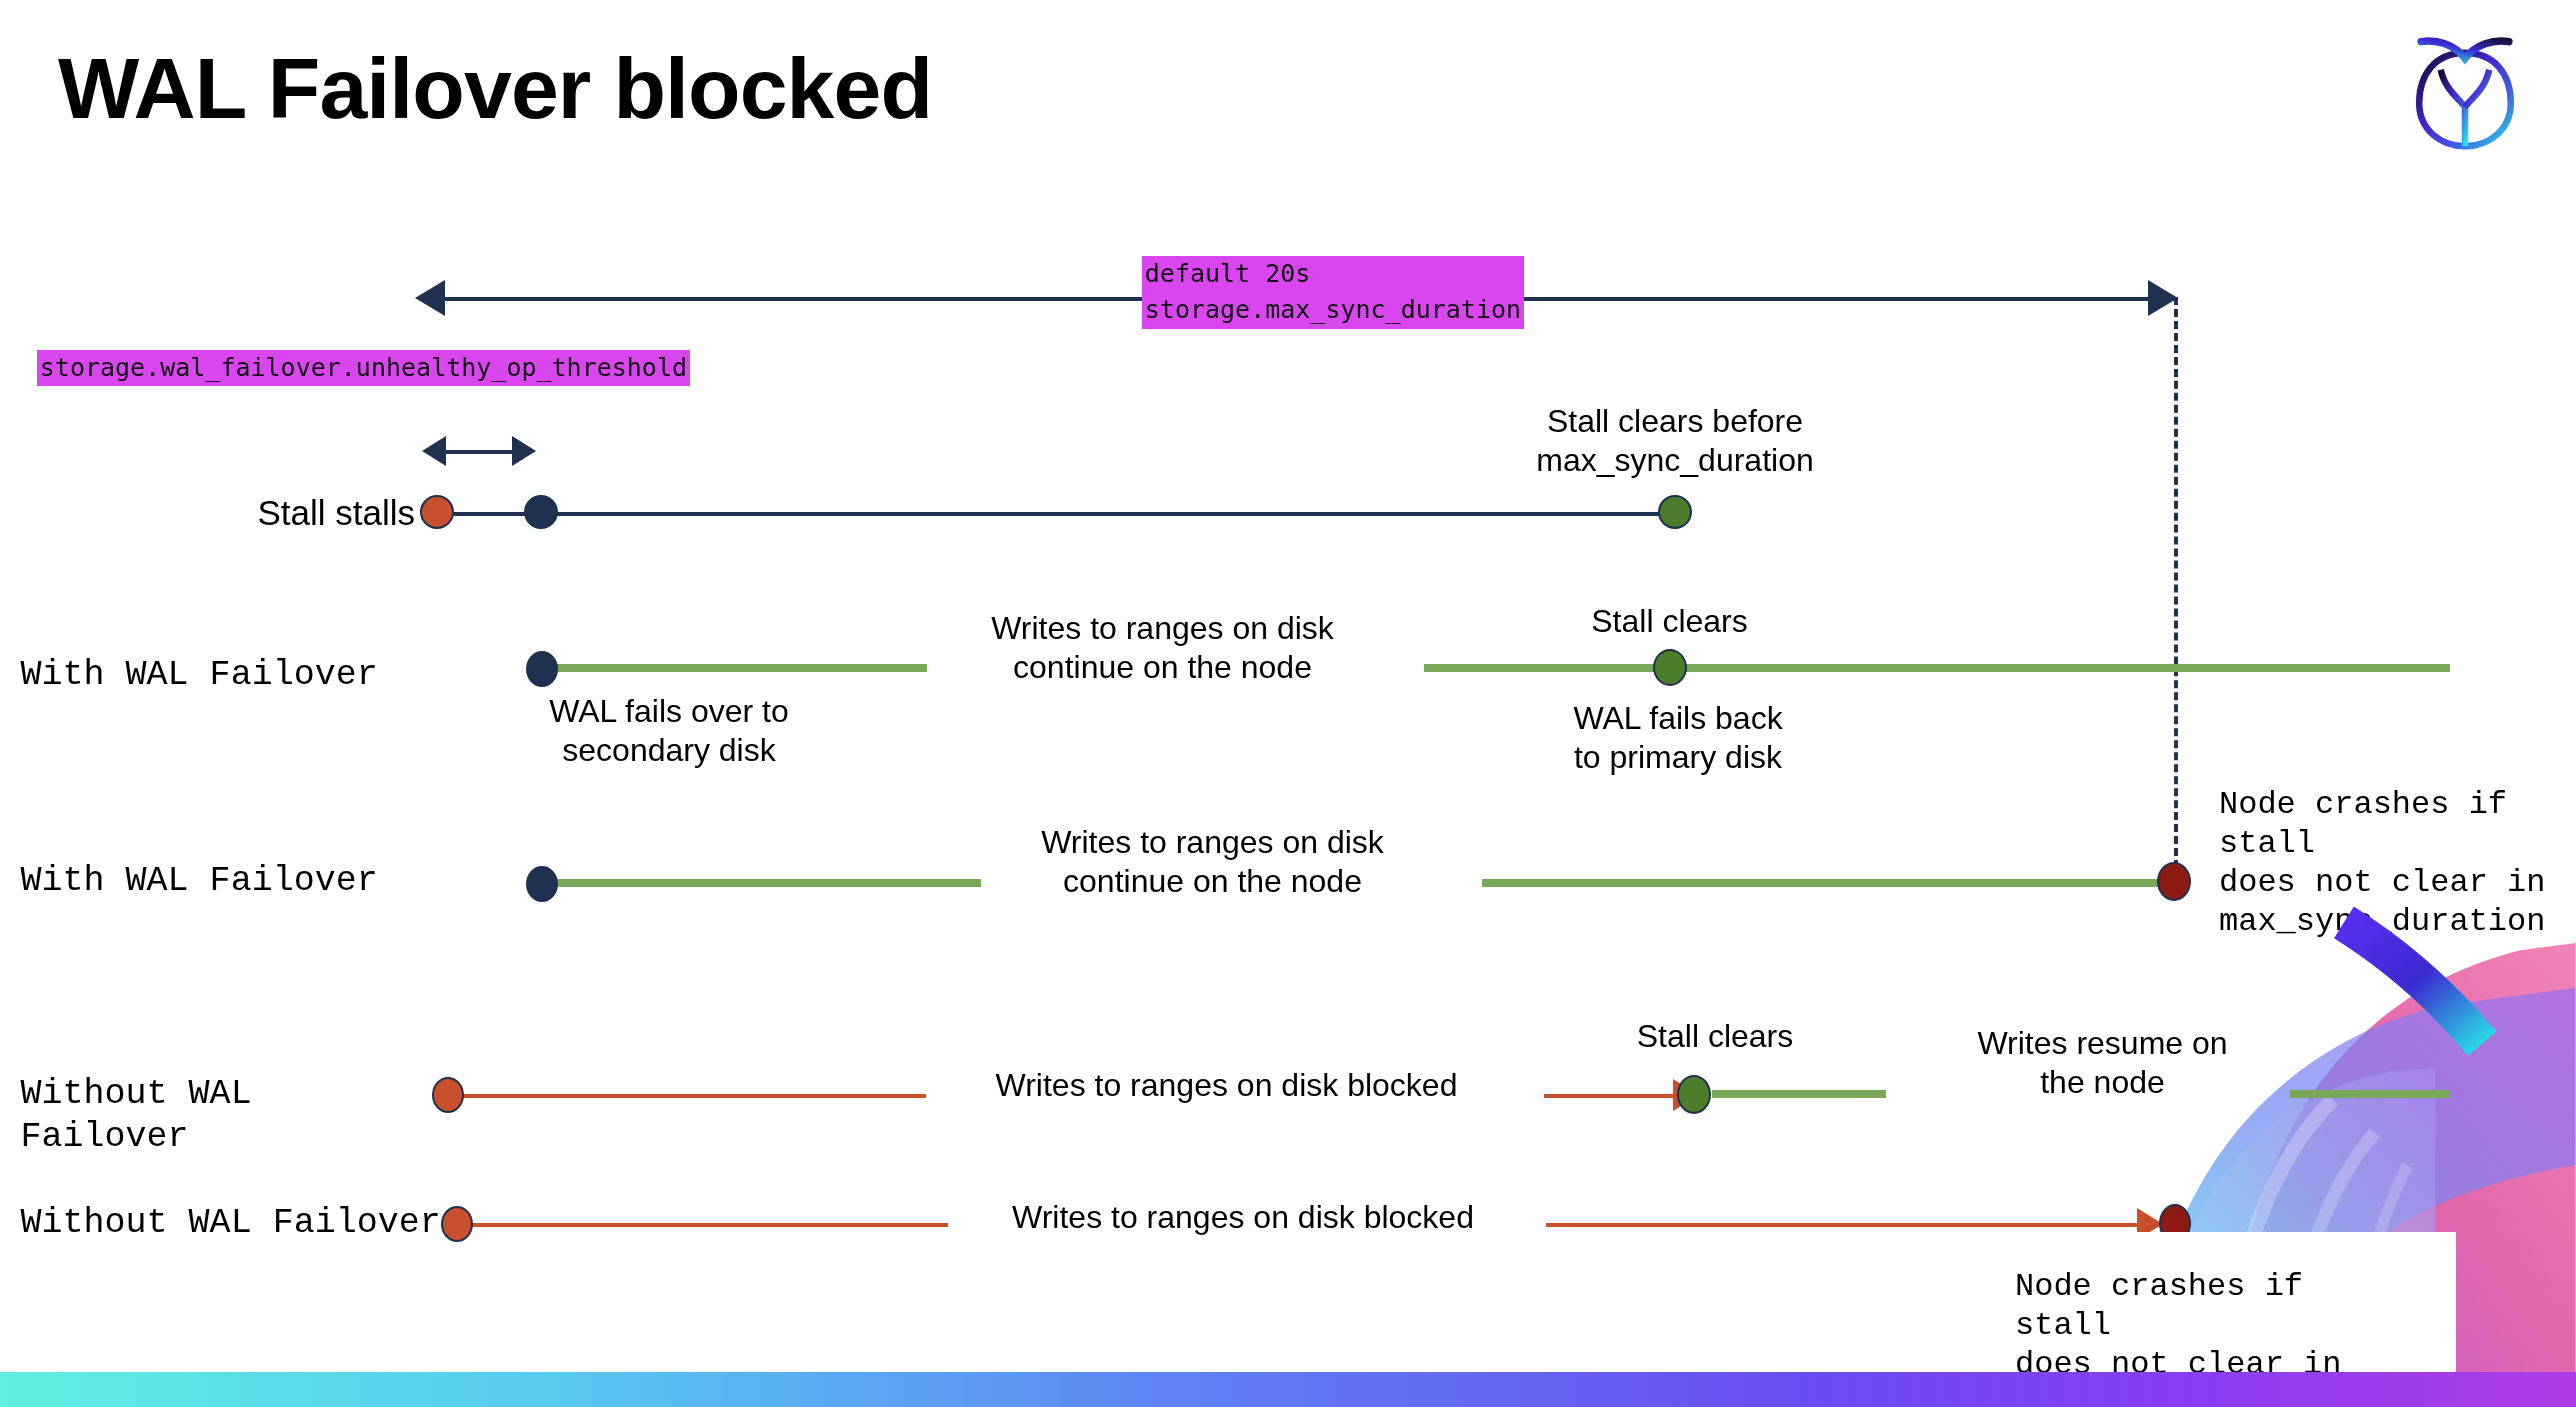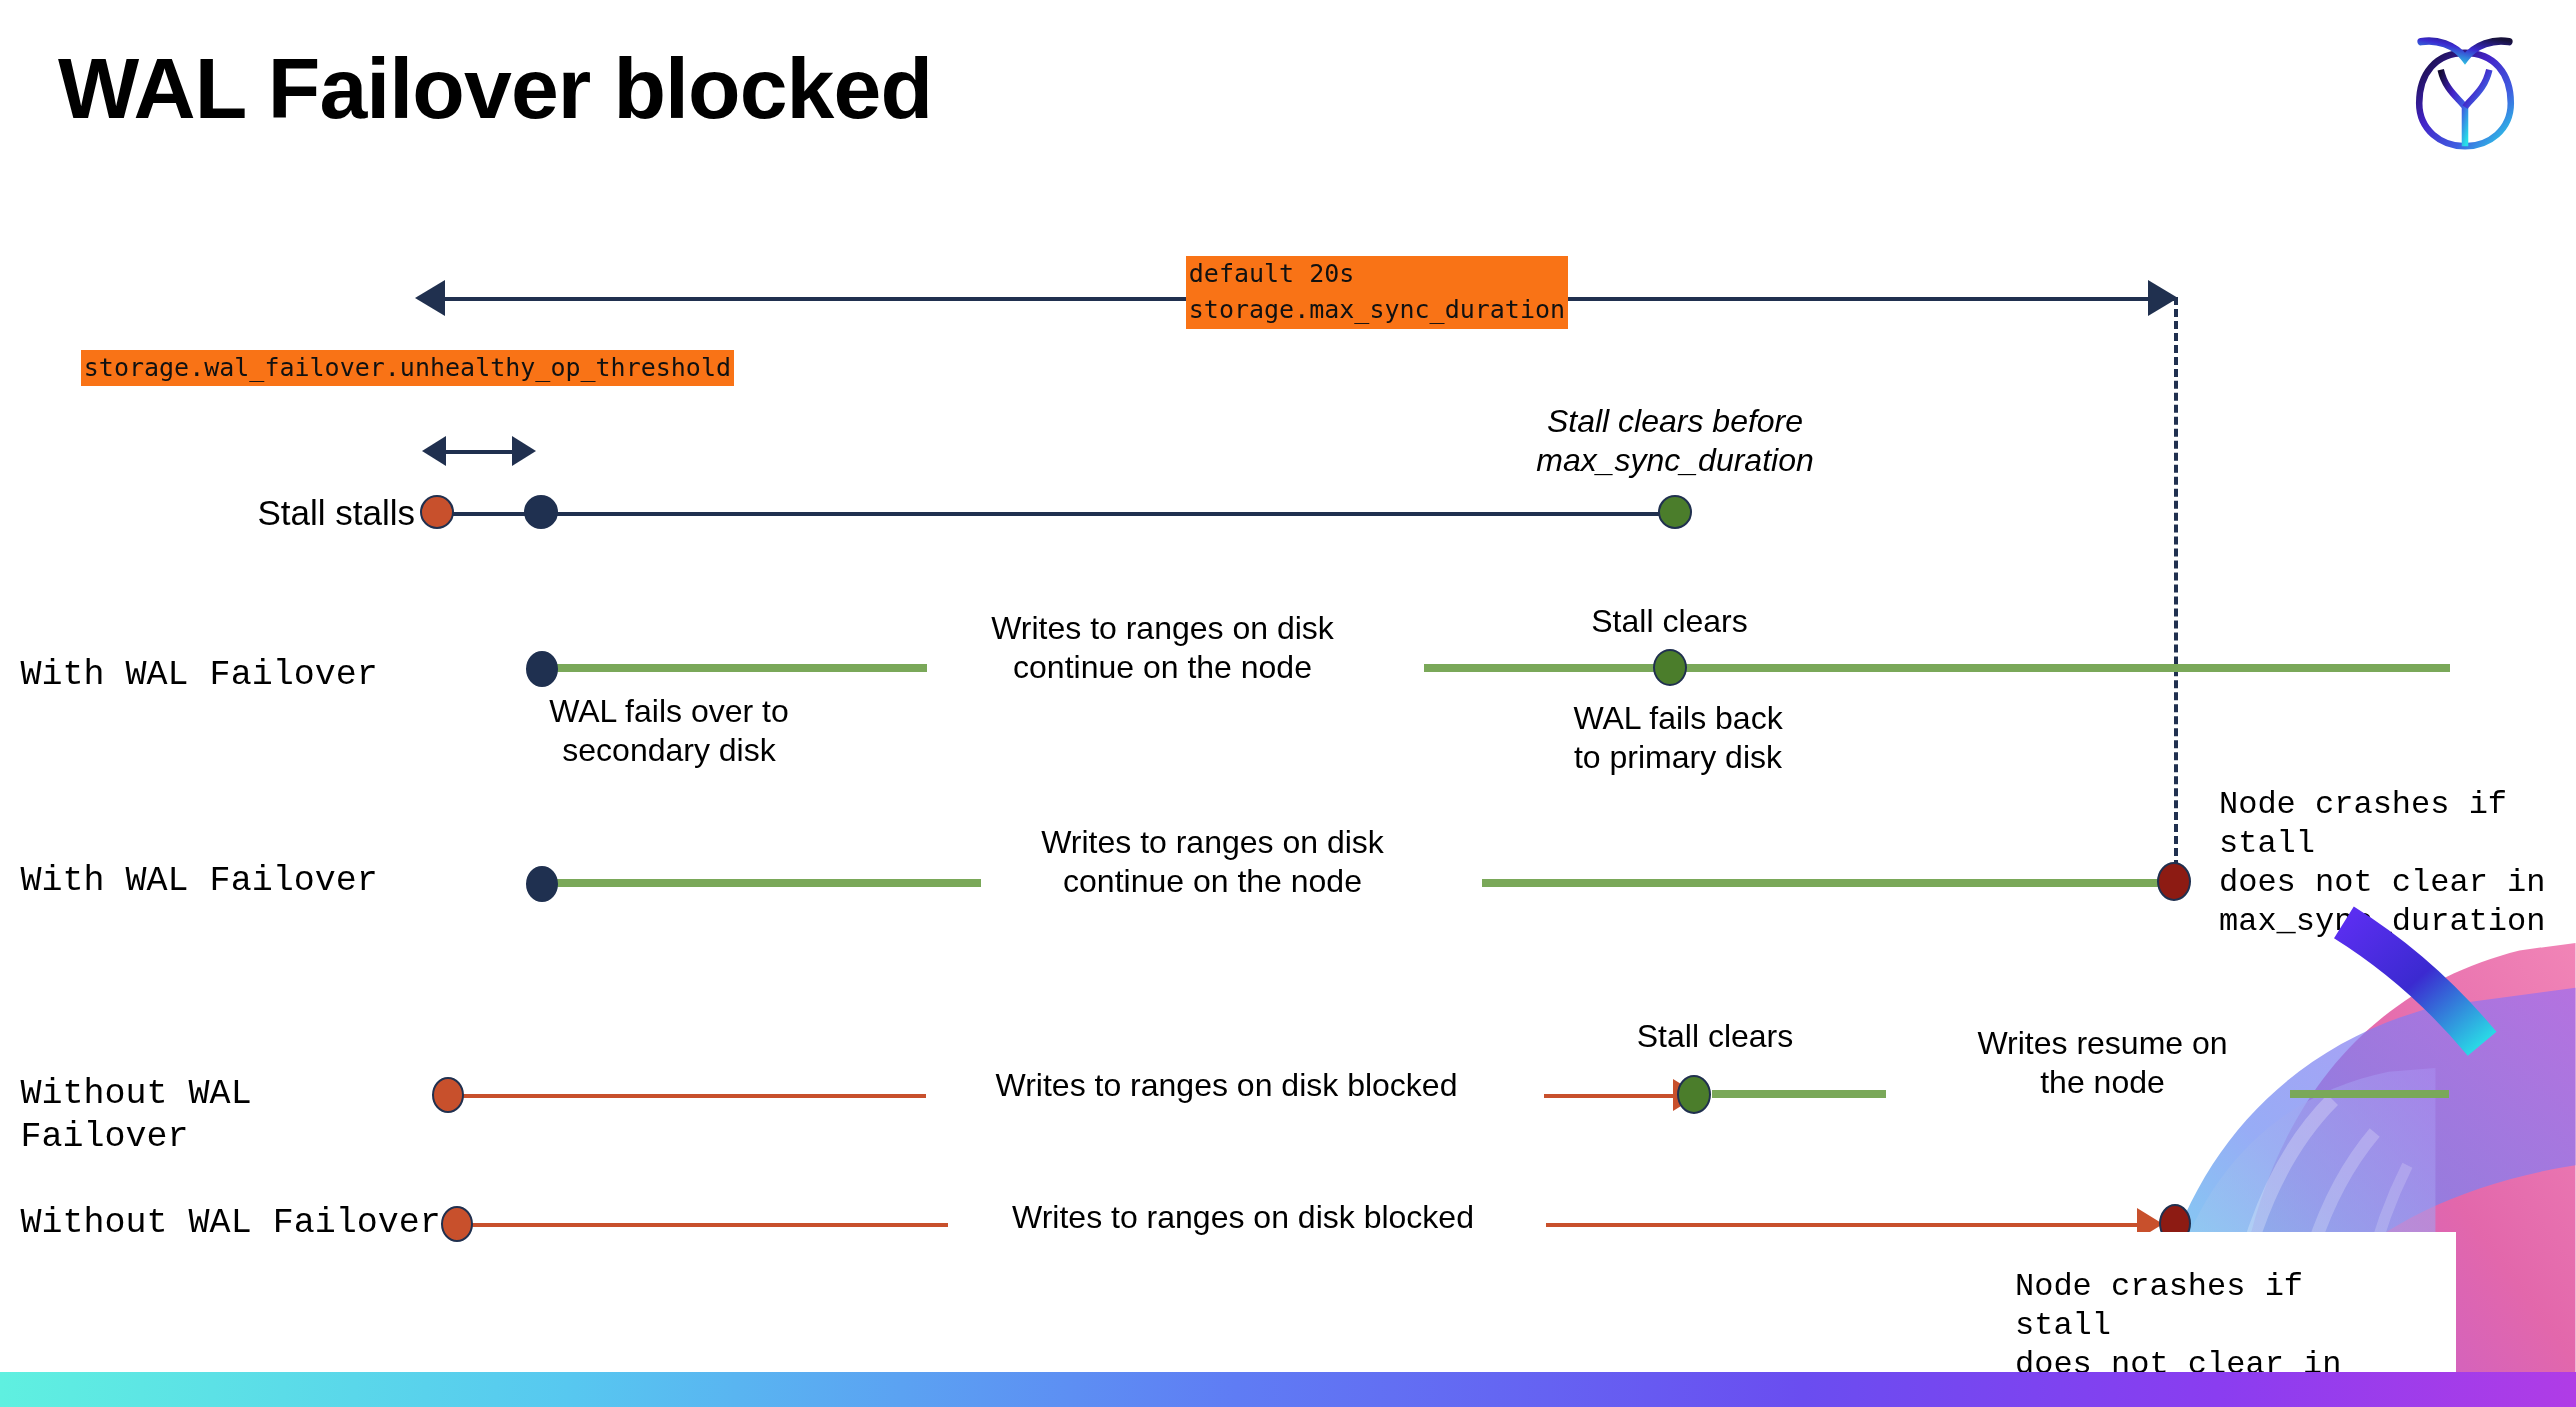--- a/index.html
+++ b/index.html
@@ -56,24 +56,23 @@
   
   .code-block {
     position: absolute;
     font-family: "DejaVu Sans Mono", monospace;
     font-size: 25px;
     line-height: 1.38;
     color: #111111;
     white-space: nowrap;
   }
   .code-block span {
-    background: #f97316;
+    background: #d946ef;
     display: inline-block;
     padding: 0.9px 2.8px;
-    margin-left: 44px;
   }
   .code-block .row { display: block; }
 
   
   .hline {
     position: absolute;
     height: 0;
     border-top-style: solid;
   }
   .navy   { border-color: #20304f; }
@@ -179,21 +178,21 @@
   <div class="txt r" style="left:93px; top:492px; width:322px; font-size:35px;">Stall stalls</div>
 
   <div class="hline navy" style="left:437px; top:512px; width:1238px; border-top-width:4.7px;"></div>
 
   <div class="dot dot-orange" style="left:420px; top:495px; width:34px; height:34px;"></div>
 
   <div class="dot dot-navy" style="left:524px; top:495px; width:34px; height:34px;"></div>
 
   <div class="dot dot-green" style="left:1658px; top:495px; width:34px; height:34px;"></div>
 
-  <div class="txt c" style="left:1464px; top:402px; width:422px;font-style:italic;">Stall clears before
+  <div class="txt c" style="left:1464px; top:402px; width:422px;">Stall clears before
 max_sync_duration</div>
 
   <div class="txt l" style="left:20.6px; top:654px; width:393px; font-size:35px;">With WAL Failover</div>
 
   <div class="hline" style="left:540px; top:664px; width:387px; border-top-width:8.4px; border-color:#7aa859;"></div>
 
   <div class="hline" style="left:1424px; top:664px; width:1026px; border-top-width:8.4px; border-color:#7aa859;"></div>
 
   <div class="dot dot-navy" style="left:526px; top:651px; width:32px; height:36px;"></div>
 

